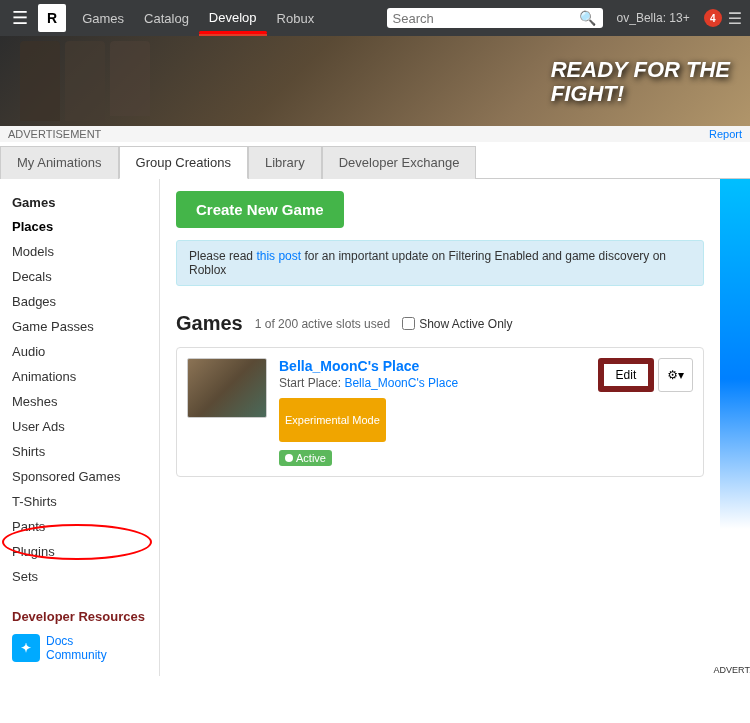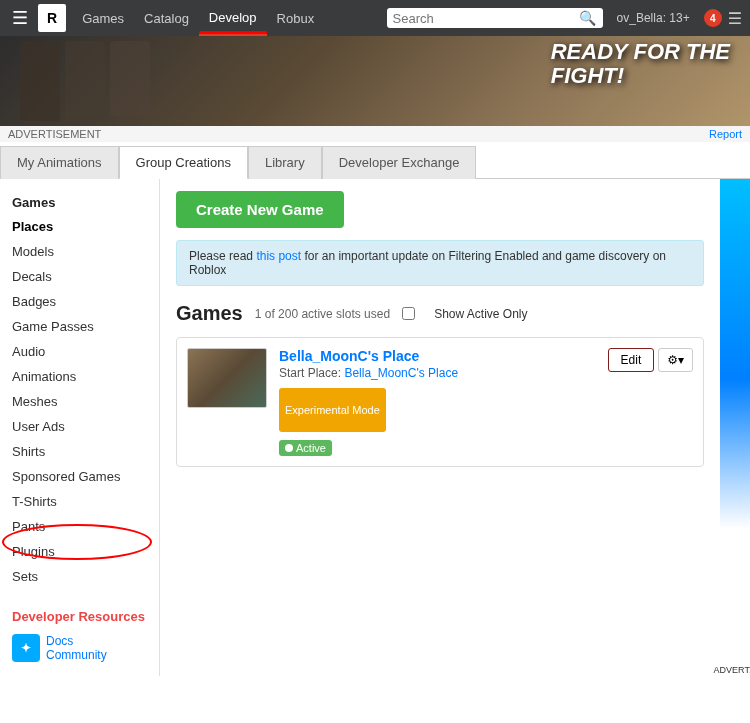--- a/index.html
+++ b/index.html
@@ -150,21 +150,21 @@
       cursor: pointer;
       color: #333;
       font-size: 13px;
     }
     .sidebar-item.active { font-weight: bold; color: #000; }
     .sidebar-dev-section {
       margin-top: 12px;
       padding: 8px 12px 4px;
       font-weight: bold;
       font-size: 13px;
-      color: #ef4444;
+      color: #7f1d1d;
     }
     .sidebar-dev-link {
       display: flex; align-items: center; gap: 6px;
       padding: 6px 12px;
       cursor: pointer;
     }
     .dev-icon {
       width: 28px; height: 28px;
       background: #00aaff;
       border-radius: 4px;
@@ -191,31 +191,31 @@
       margin-bottom: 12px;
     }
 
     .info-box {
       background: #d9edf7;
       border: 1px solid #bce8f1;
       border-radius: 3px;
       padding: 8px 12px;
       font-size: 12px;
       color: #333;
-      margin-bottom: 16px;
+      margin-bottom: 26px;
     }
     .info-link { color: #007bff; text-decoration: none; }
 
     .games-header {
       display: flex; align-items: center; gap: 12px;
       margin-bottom: 12px;
     }
     .games-title { font-size: 20px; font-weight: bold; color: #222; }
     .slots-text { font-size: 12px; color: #666; }
-    .show-active { display: flex; align-items: flex-start; gap: 19px; font-size: 12px; color: #333; }
+    .show-active { display: flex; align-items: flex-start; gap: 4px; font-size: 12px; color: #333; }
     .show-active input[type=checkbox] { cursor: pointer; }
 
     .game-card {
       border: 1px solid #ddd;
       border-radius: 4px;
       padding: 10px;
       display: flex;
       align-items: flex-start;
       gap: 12px;
       position: relative;
@@ -245,21 +245,21 @@
       background: #5cb85c;
       color: #fff;
       font-size: 11px;
       padding: 2px 6px;
       border-radius: 3px;
       margin-top: 4px;
     }
     .game-actions { display: flex; gap: 4px; }
     .btn-edit {
       background: #fff;
-      border: 1px solid #7f1d1d;
+      border: 6px solid #7f1d1d;
       padding: 4px 12px;
       font-size: 12px;
       cursor: pointer;
       border-radius: 3px;
     }
     .btn-settings {
       background: #fff;
       border: 1px solid #ccc;
       padding: 4px 8px;
       font-size: 12px;
@@ -319,21 +319,21 @@
     <span class="nav-search-icon">🔍</span>
   </div>
   <span class="nav-user">ov_Bella: 13+</span>
   <span class="nav-notif">4</span>
   <span class="nav-chat-icon">☰</span>
 </nav>
 
 <div style="position:relative;">
   <div class="banner">
     <div style="flex:1; position:relative; overflow:hidden; height:90px; background: linear-gradient(135deg, #2d2d2d 0%, #5a4a35 40%, #8b7355 70%, #b0956a 100%);">
-      <div style="position:absolute; right:20px; top:4px; color:#fff; font-size:22px; font-weight:bold; text-shadow:2px 2px 6px #000; font-style:italic; line-height:1.1;">READY FOR THE<br>FIGHT!</div>
+      <div style="position:absolute; right:20px; top:22px; color:#fff; font-size:22px; font-weight:bold; text-shadow:2px 2px 6px #000; font-style:italic; line-height:1.1;">READY FOR THE<br>FIGHT!</div>
 
       <div style="position:absolute; left:20px; top:5px; display:flex; gap:5px;">
         <div style="width:40px;height:80px;background:rgba(60,50,40,0.7);border-radius:4px 4px 0 0;"></div>
         <div style="width:40px;height:80px;background:rgba(70,60,50,0.6);border-radius:4px 4px 0 0;"></div>
         <div style="width:40px;height:75px;background:rgba(80,65,55,0.5);border-radius:4px 4px 0 0;"></div>
       </div>
     </div>
   </div>
   <div class="banner-bottom">
     <span class="banner-label">ADVERTISEMENT</span>

